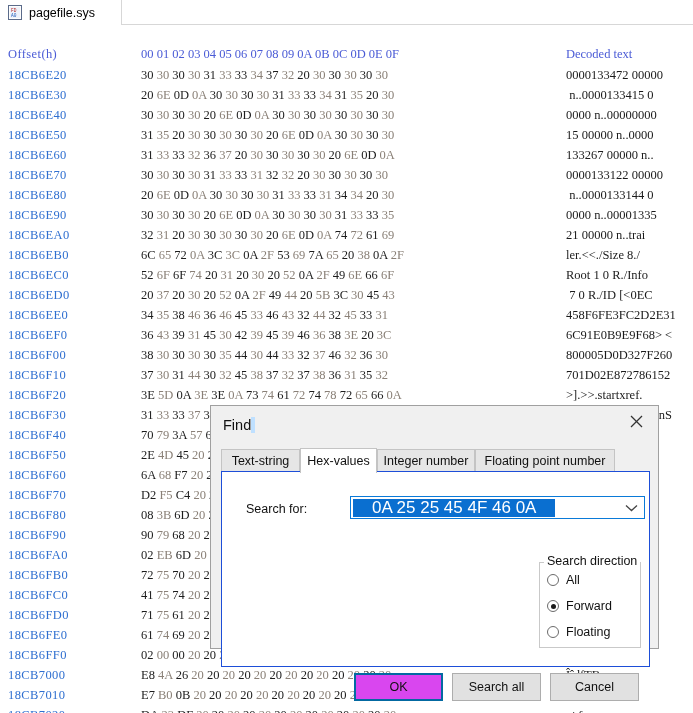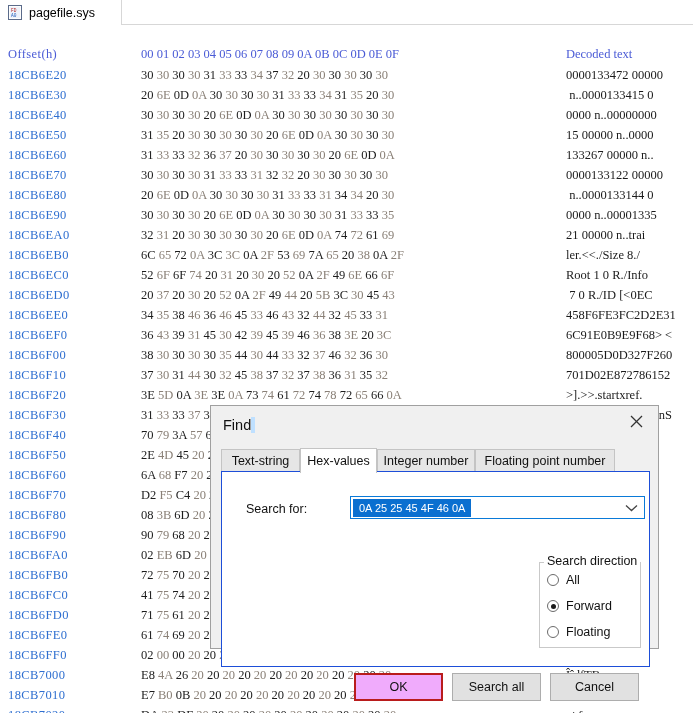--- a/index.html
+++ b/index.html
@@ -112,21 +112,21 @@
 
   .lbl-search {
     position:absolute; left:24px; top:30px; font-size:12.5px; color:#111;
   }
   .combo {
     position:absolute; left:128px; top:24px; width:295px; height:23px;
     background:#ffffff; border:1px solid #0a7ad8; box-sizing:border-box;
   }
   .combo-val {
     position:absolute; left:2px; top:2px; height:18px; line-height:18px;
-    font-size:11px; color:#ffffff; background:#0a6fd0; padding:0 6px;
+    font-size:17px; color:#ffffff; background:#0a6fd0; padding:0 19px;
     font-family:"Liberation Sans", sans-serif; white-space:pre;
   }
   .combo-arrow {
     position:absolute; right:6px; top:0; height:21px; display:flex;
     align-items:center; color:#444; font-size:11px;
   }
 
   .group {
     position:absolute; left:317px; top:90px; width:102px; height:86px;
     border:1px solid #c9c9c9; box-sizing:border-box;
@@ -148,21 +148,21 @@
     width:5px; height:5px; border-radius:50%; background:#1a1a1a;
   }
 
   .btnrow { position:absolute; left:0; top:267px; width:449px; height:30px; }
   .btn {
     position:absolute; top:0; height:28px; box-sizing:border-box;
     background:#e1e1e1; border:1px solid #adadad;
     display:flex; align-items:center; justify-content:center;
     font-size:12.5px; color:#111;
   }
-  .btn.primary { border:2px solid #b91c1c; background:#f0abfc; }
+  .btn.primary { border:2px solid #0369a1; background:#d946ef; }
 </style>
 </head>
 <body>
 
 <div id="root">
 
   <div class="tabstrip">
     <div class="tab-rest"></div>
     <div class="tab" style="width:122px;">
       <span class="tab-icon">

